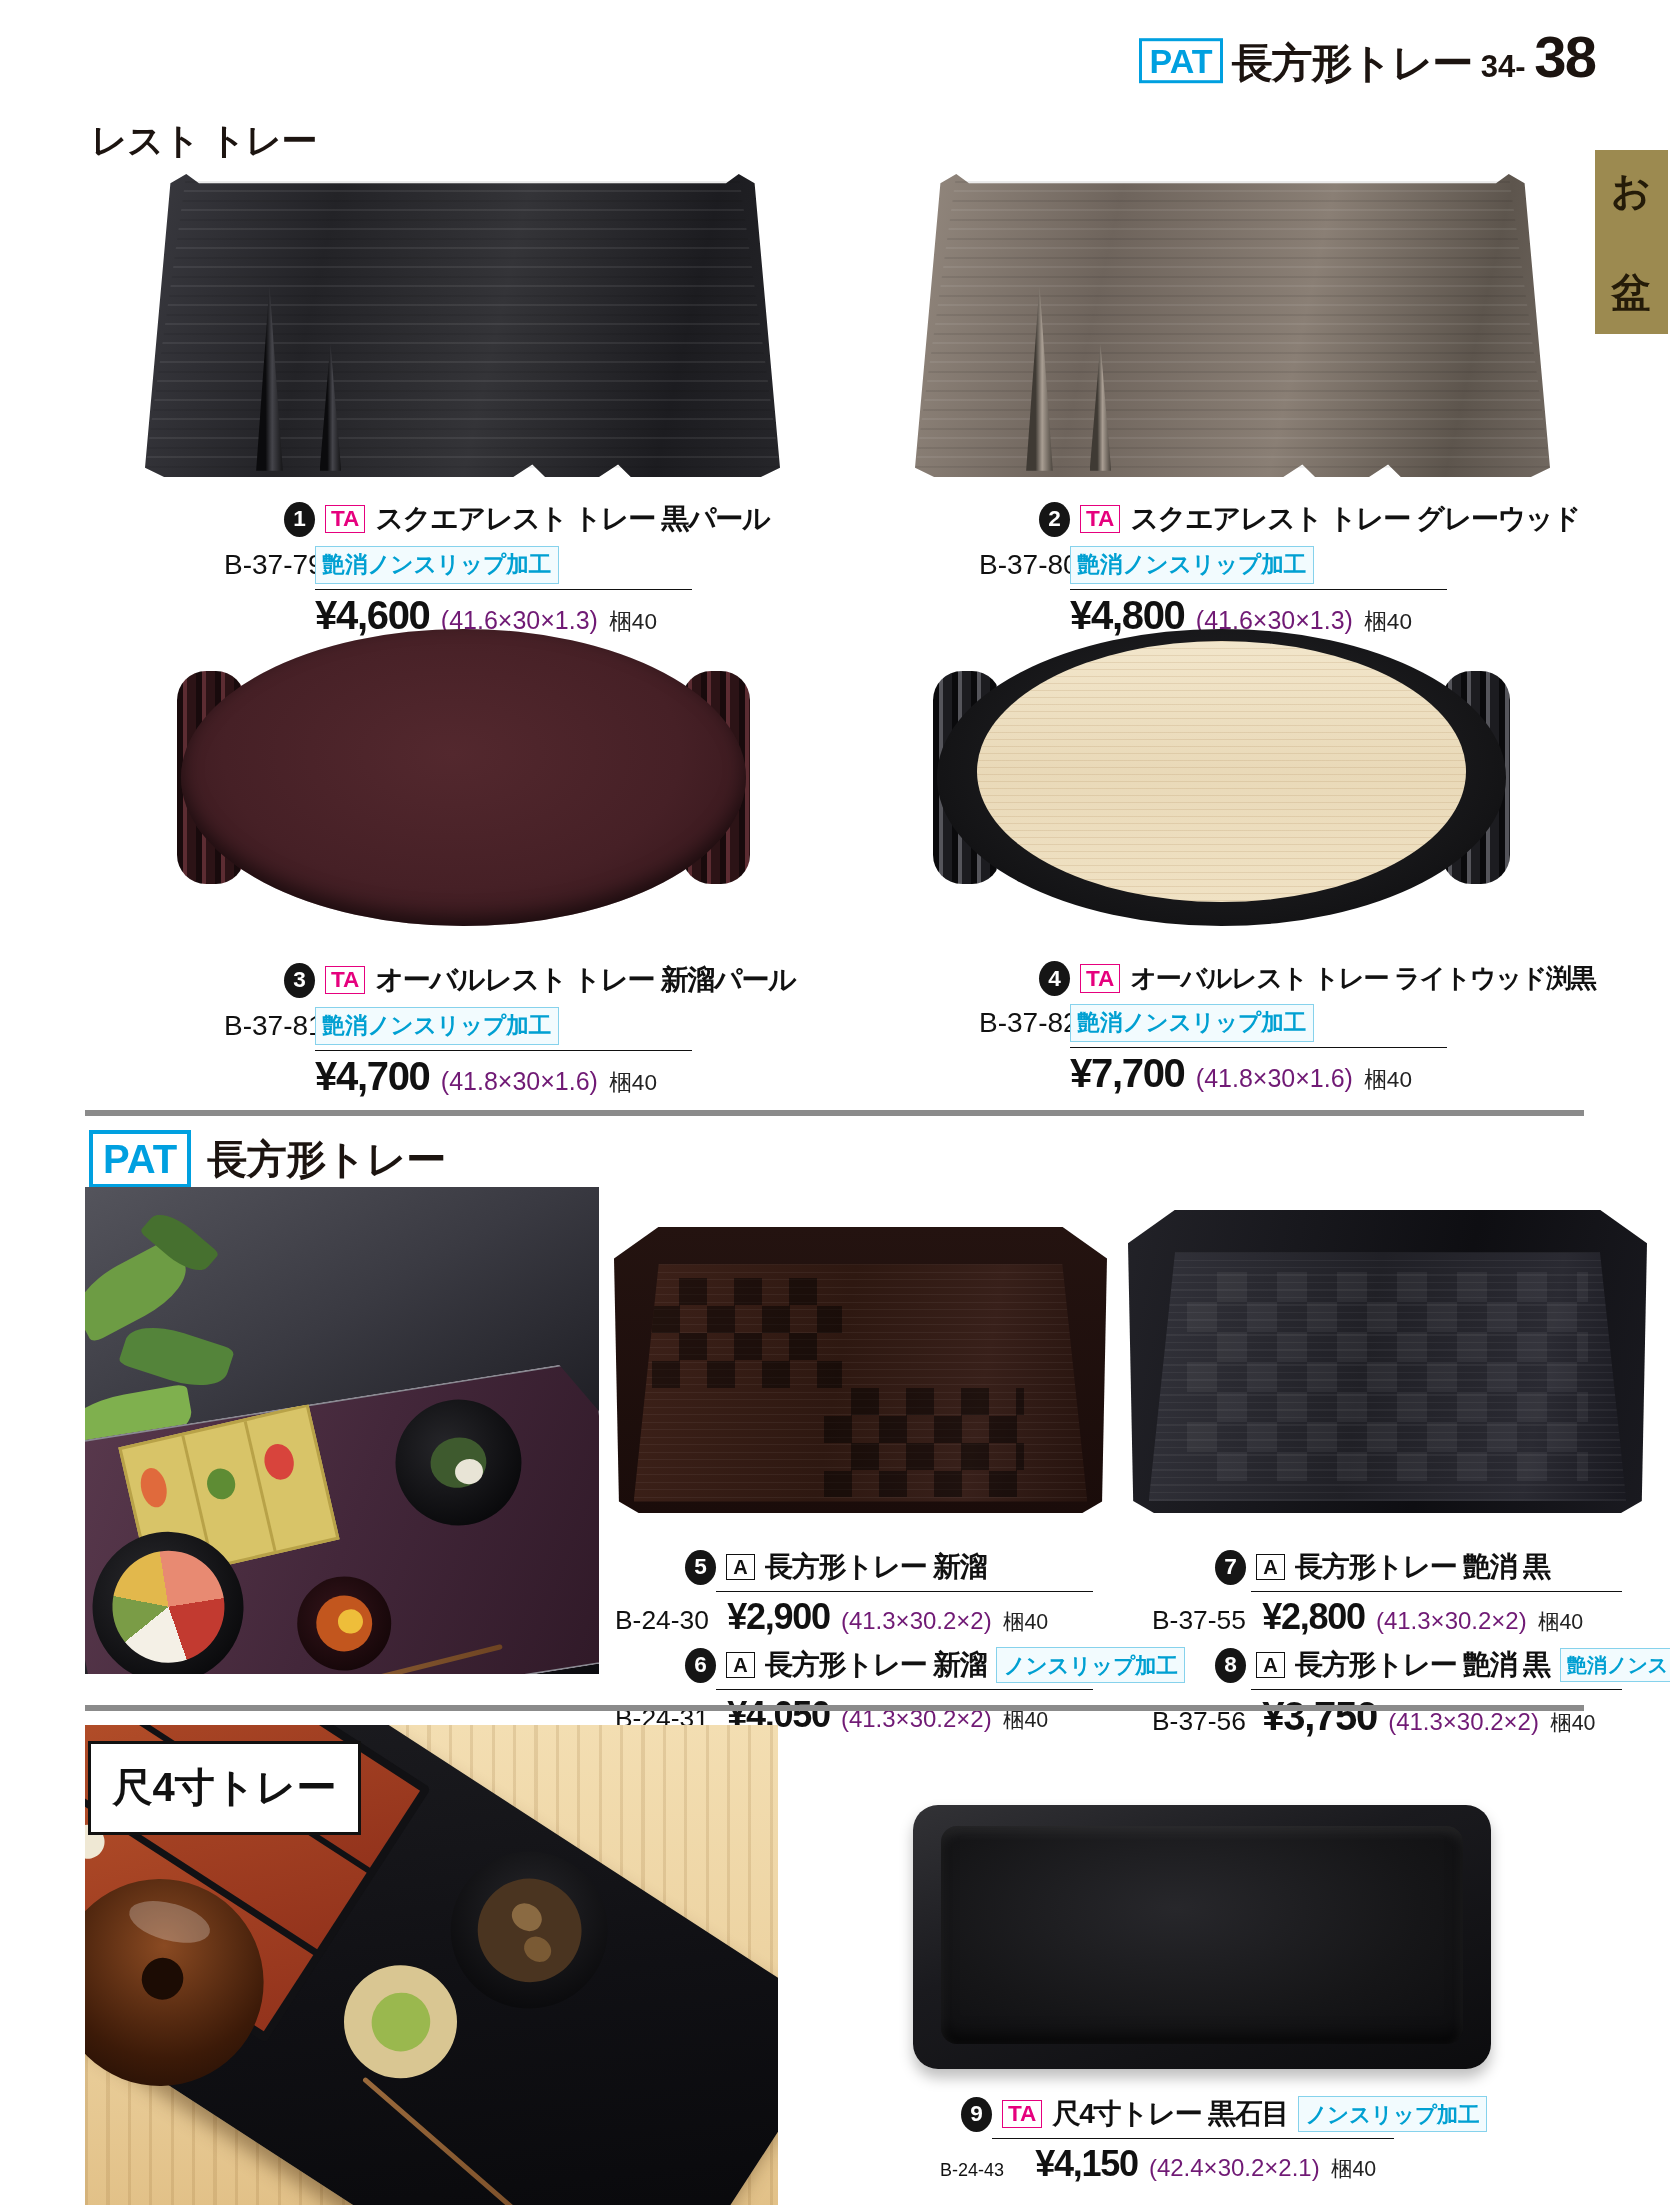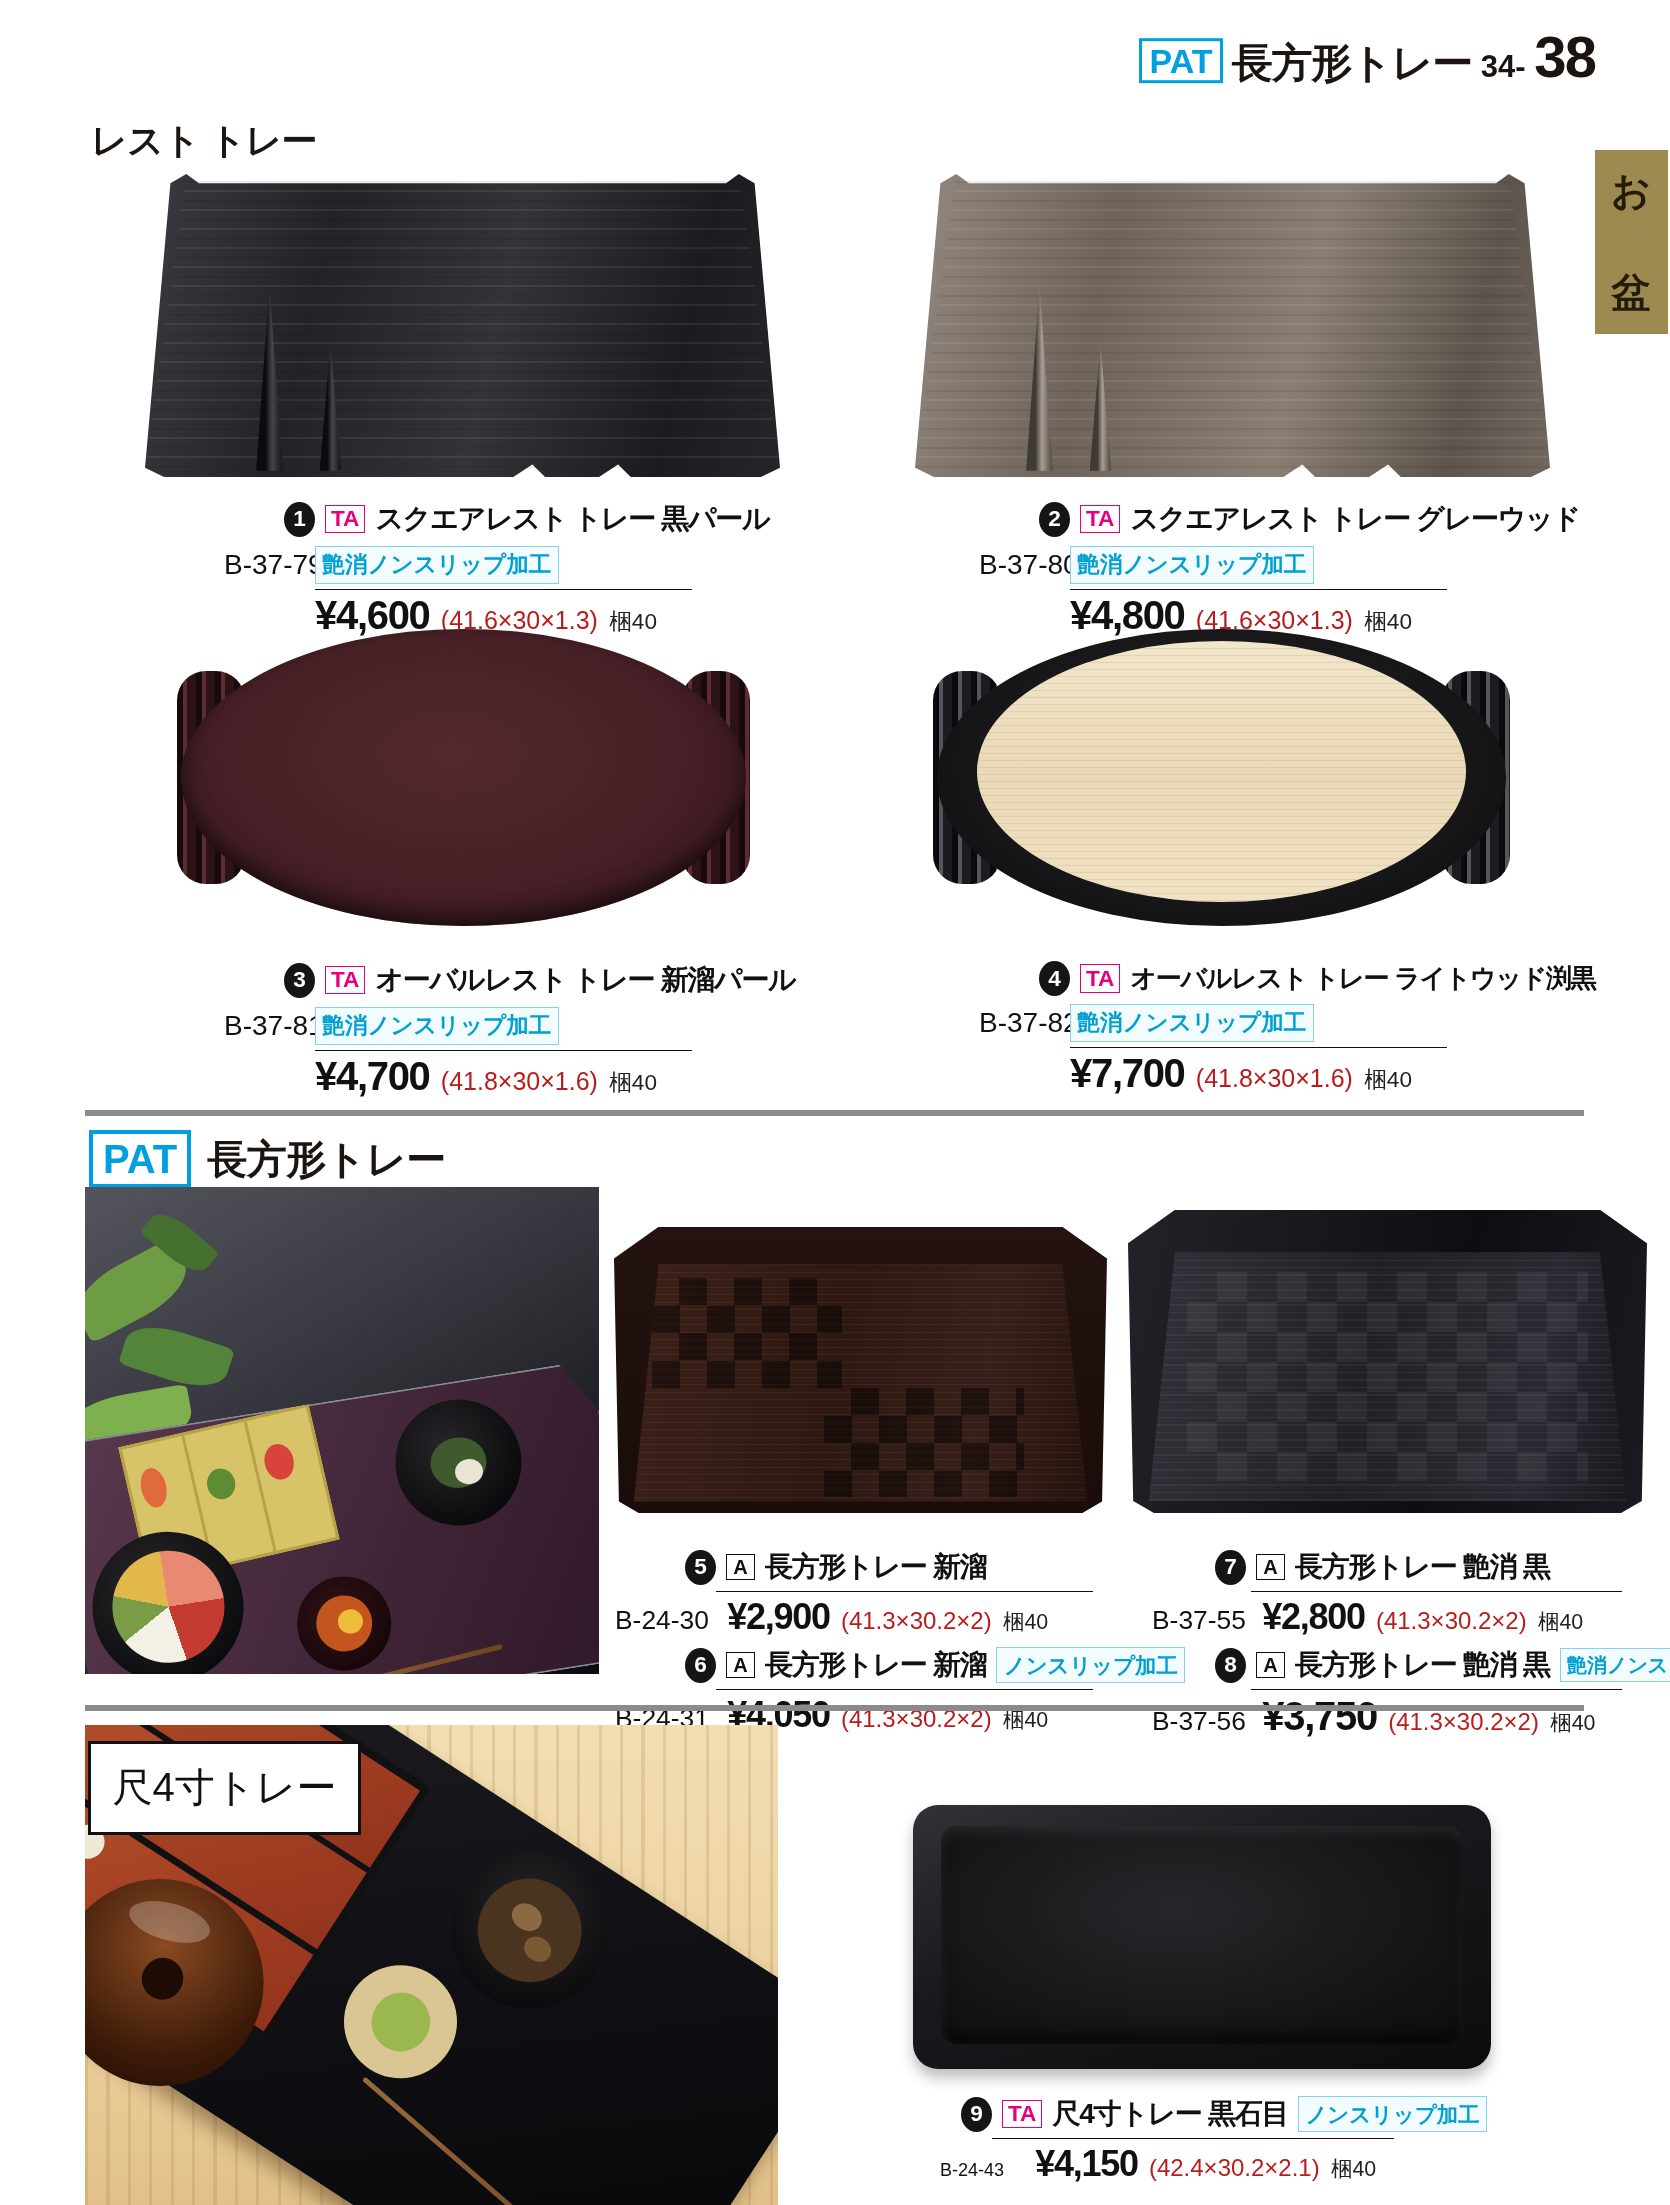--- a/index.html
+++ b/index.html
@@ -15,36 +15,36 @@
   .side-tab{position:absolute;top:150px;right:2.5px;width:73px;height:184px;background:#9c8a50;
             display:flex;flex-direction:column;justify-content:space-between;align-items:center;
             padding:14px 0;box-sizing:border-box;}
   .side-tab span{font-size:39px;font-weight:bold;color:#241b08;}
   .sec-head{position:absolute;font-size:36px;font-weight:bold;letter-spacing:-0.6px;color:#1c1410;white-space:nowrap;}
   .divider{position:absolute;left:85px;width:1499px;height:6.3px;background:#8b8b8b;}
   .pat-row{position:absolute;left:89px;top:1130px;display:flex;align-items:center;gap:16.3px;}
   .pat-box2{display:inline-block;border:4.4px solid #00a0e0;color:#00a0e0;font-weight:bold;
             font-size:40px;line-height:1.0;padding:5px 10px;}
   .shaku-box{position:absolute;left:88px;top:1741px;background:#fff;border:3.8px solid #111;
-             padding:16.3px 21.4px;font-size:40px;font-weight:normal;white-space:nowrap;z-index:5;}
+             padding:16.3px 21.4px;font-size:40px;font-weight:bold;white-space:nowrap;z-index:5;}
   
   .plabel{position:absolute;}
   .l-row1{display:flex;align-items:center;gap:10px;}
   .numbadge{flex:0 0 auto;width:31px;height:35px;border-radius:50%;background:#151515;color:#fff;
             font-weight:bold;font-size:22.6px;display:flex;align-items:center;justify-content:center;}
   .b-ta{color:#e6007e;border:1.9px solid #e6007e;font-size:22.6px;font-weight:bold;padding:1.3px 5px;line-height:1.05;background:#fff;}
   .b-a{color:#111;border:1.9px solid #111;font-size:20px;font-weight:bold;padding:1.3px 6.3px;line-height:1.05;background:#fff;}
   .pname{font-size:28px;font-weight:bold;letter-spacing:-1.3px;white-space:nowrap;}
   .b-cyan{color:#00a0d2;border:1.3px solid #86d2ec;background:#f2fbfe;font-size:22.6px;font-weight:bold;
           padding:2.5px 6.3px;white-space:nowrap;}
   .pcode{font-size:28px;color:#111;white-space:nowrap;}
   .lrule{border-top:1.9px solid #111;margin-top:5px;}
   .l-row3{display:flex;align-items:baseline;gap:11.3px;margin-top:3.8px;white-space:nowrap;}
   .pprice{font-size:40px;font-weight:bold;letter-spacing:-1.3px;}
-  .psize{font-size:25px;color:#b91c1c;}
+  .psize{font-size:25px;color:#701a75;}
   .ppack{font-size:22.6px;color:#222;}
   
   .tray-sq{position:absolute;}
   .sq-body{position:absolute;inset:0;
      clip-path:polygon(6.5% 1%,8.5% 4%,91.5% 4%,93.5% 1%,96% 4%,100% 96%,97% 99%,76.5% 99%,74.5% 95%,71.5% 99%,63% 99%,61% 95%,58% 99%,3% 99%,0 96%,4% 4%);}
   .sq-black{background:linear-gradient(103deg,#3a3a40 0%,#232327 28%,#343438 55%,#1c1c20 82%,#26262a 100%);}
   .sq-gray{background:linear-gradient(103deg,#94897f 0%,#6e645c 30%,#8a7f75 60%,#5d554d 85%,#716860 100%);}
   .sq-grain{position:absolute;inset:0;clip-path:inherit;
      background:repeating-linear-gradient(to bottom,rgba(255,255,255,.07) 0 1.9px,rgba(0,0,0,0) 1.9px 10px,rgba(0,0,0,.08) 10px 12px,rgba(0,0,0,0) 12px 19px);}
   .spike{position:absolute;clip-path:polygon(50% 0,100% 100%,0 100%);}

